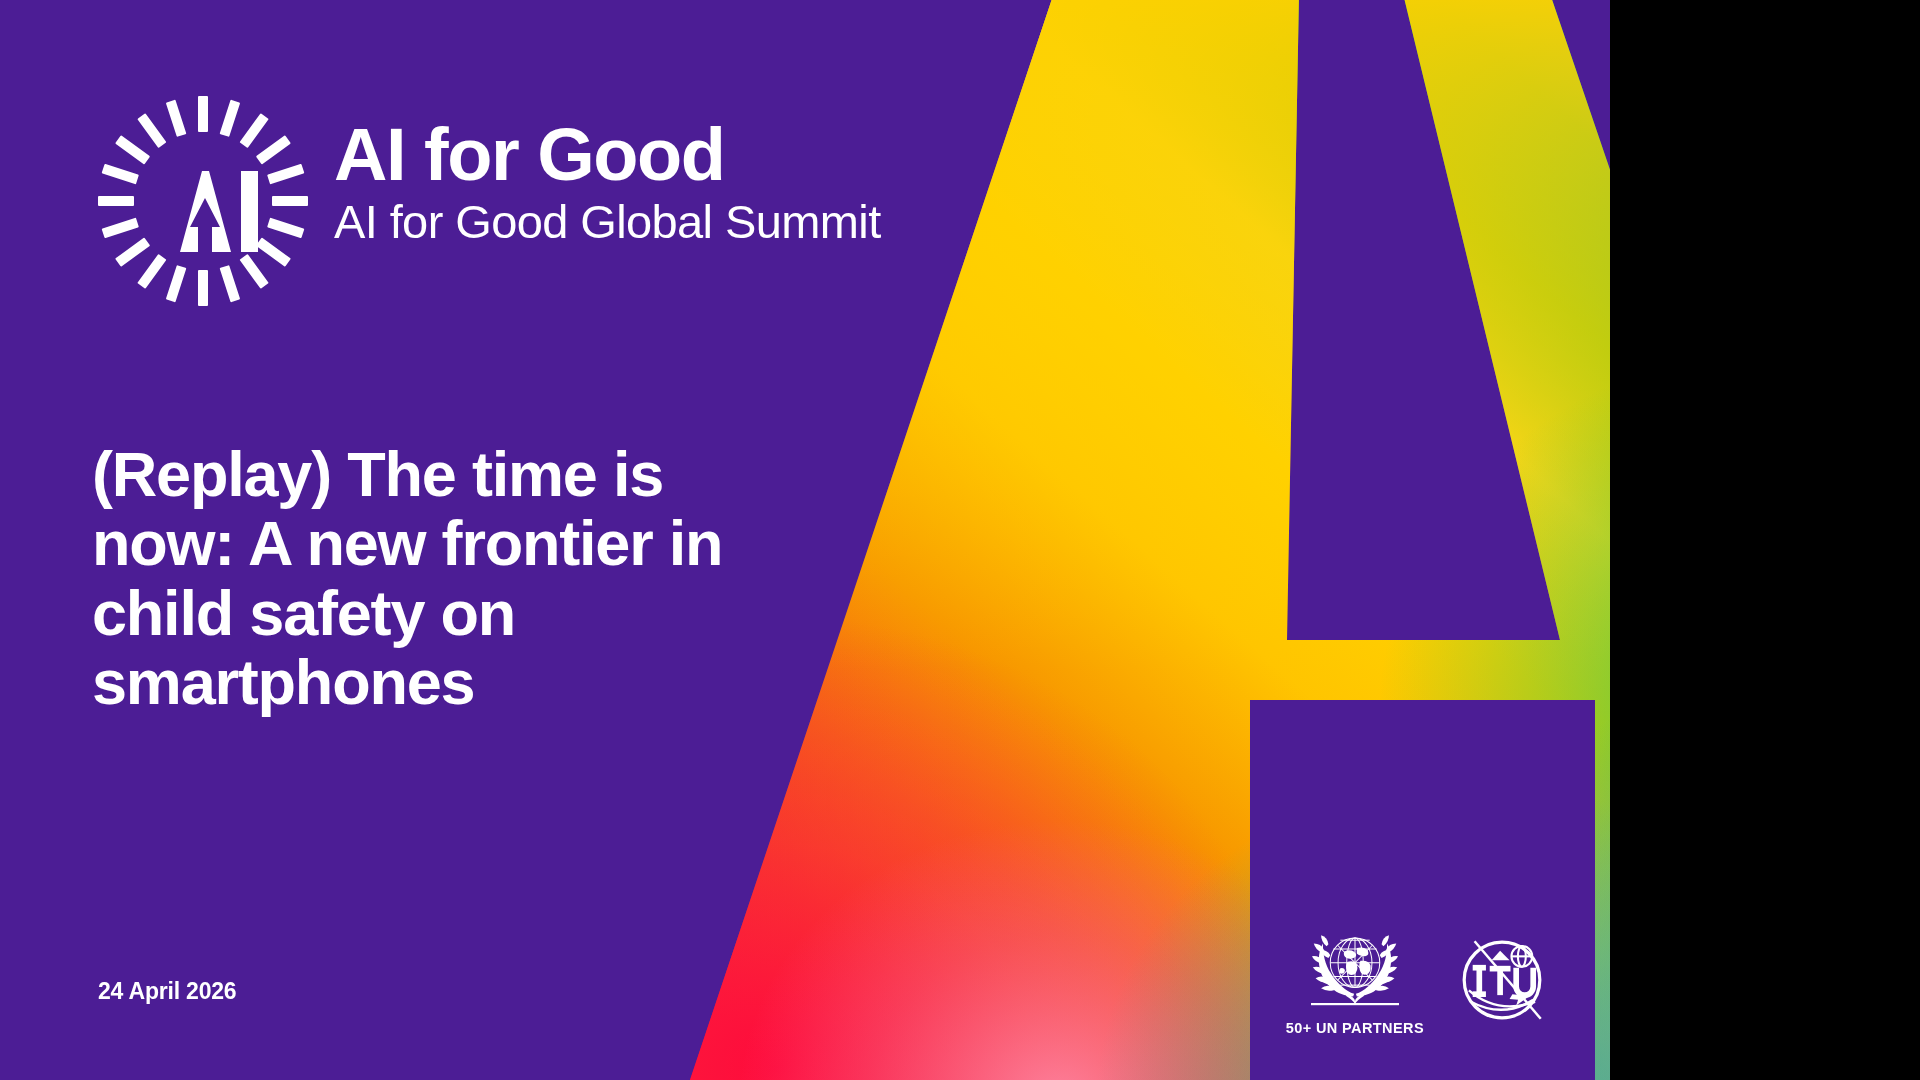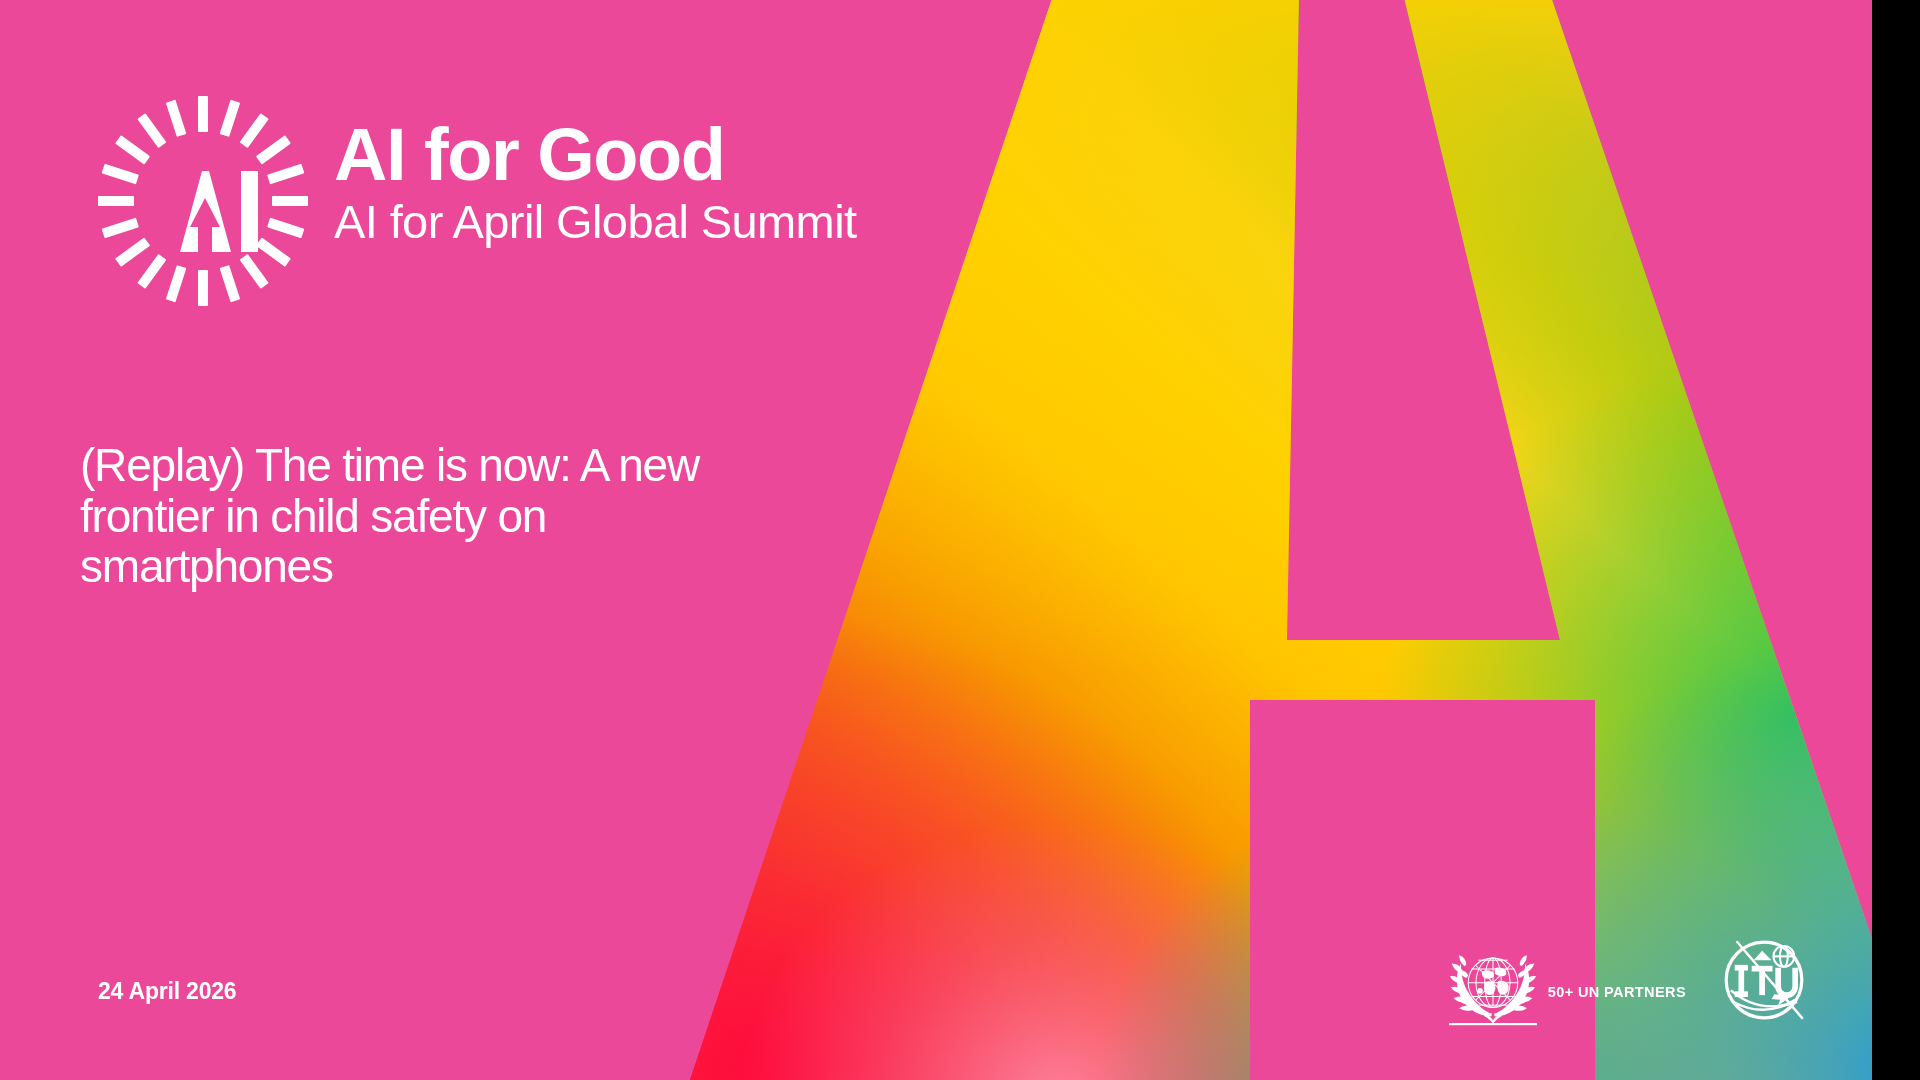--- a/index.html
+++ b/index.html
@@ -6,23 +6,23 @@
   html, body {
     margin: 0;
     padding: 0;
     background: #000000;
   }
   body {
     font-family: "Liberation Sans", sans-serif;
   }
   #stage {
     position: relative;
-    width: 1872px;
+    width: 1610px;
     height: 1080px;
-    background: #ec4899;
+    background: #4c1d95;
     overflow: hidden;
   }
 
   
   #a-mark {
     position: absolute;
     left: 690px;
     top: 0px;
     width: 1230px;
     height: 1080px;
@@ -72,26 +72,26 @@
     font-weight: 300;
     line-height: 1.1;
     letter-spacing: -0.6px;
     margin-top: 6px;
     white-space: nowrap;
   }
 
   
   #session-title {
     position: absolute;
-    left: 80px;
+    left: 92px;
     top: 440px;
     width: 690px;
     color: #ffffff;
-    font-size: 46px;
-    font-weight: 400;
+    font-size: 63px;
+    font-weight: 700;
     line-height: 1.10;
     letter-spacing: -1.2px;
   }
 
   
   #session-date {
     position: absolute;
     left: 98px;
     top: 978px;
     color: #ffffff;
@@ -103,21 +103,21 @@
   
   #partner-logos {
     position: absolute;
     right: 56px;
     bottom: 44px;
     z-index: 4;
     display: flex;
     align-items: flex-end;
     gap: 26px;
   }
-  .partner-block { display: flex; flex-direction: row; align-items: center; }
+  .partner-block { display: flex; flex-direction: column; align-items: center; }
   #un-emblem { width: 110px; height: 92px; }
   #un-emblem svg { display:block; width:100%; height:100%; }
   #un-partners-label {
     color: #ffffff;
     font-size: 14.5px;
     font-weight: 700;
     letter-spacing: 0.4px;
     margin-top: 4px;
     white-space: nowrap;
   }
@@ -244,21 +244,21 @@
             </g>
 
             <path d="M 84 158 L 106 77 L 113 77 L 135 158 L 116 158 L 116 133 L 124 133 L 109 104 L 94 133 L 102 133 L 102 158 Z"></path>
             <rect x="145" y="77" width="17" height="81"></rect>
           </g>
         </svg>
       </div>
 
       <div id="logo-words">
         <div id="brand-title">AI for Good</div>
-        <div id="brand-subtitle">AI for April Global Summit</div>
+        <div id="brand-subtitle">AI for Good Global Summit</div>
       </div>
     </div>
 
     <div id="session-title">(Replay) The time is now: A new frontier in child safety on smartphones</div>
 
     <div id="session-date">24 April 2026</div>
   </div>
 
   <div id="partner-logos">
 

